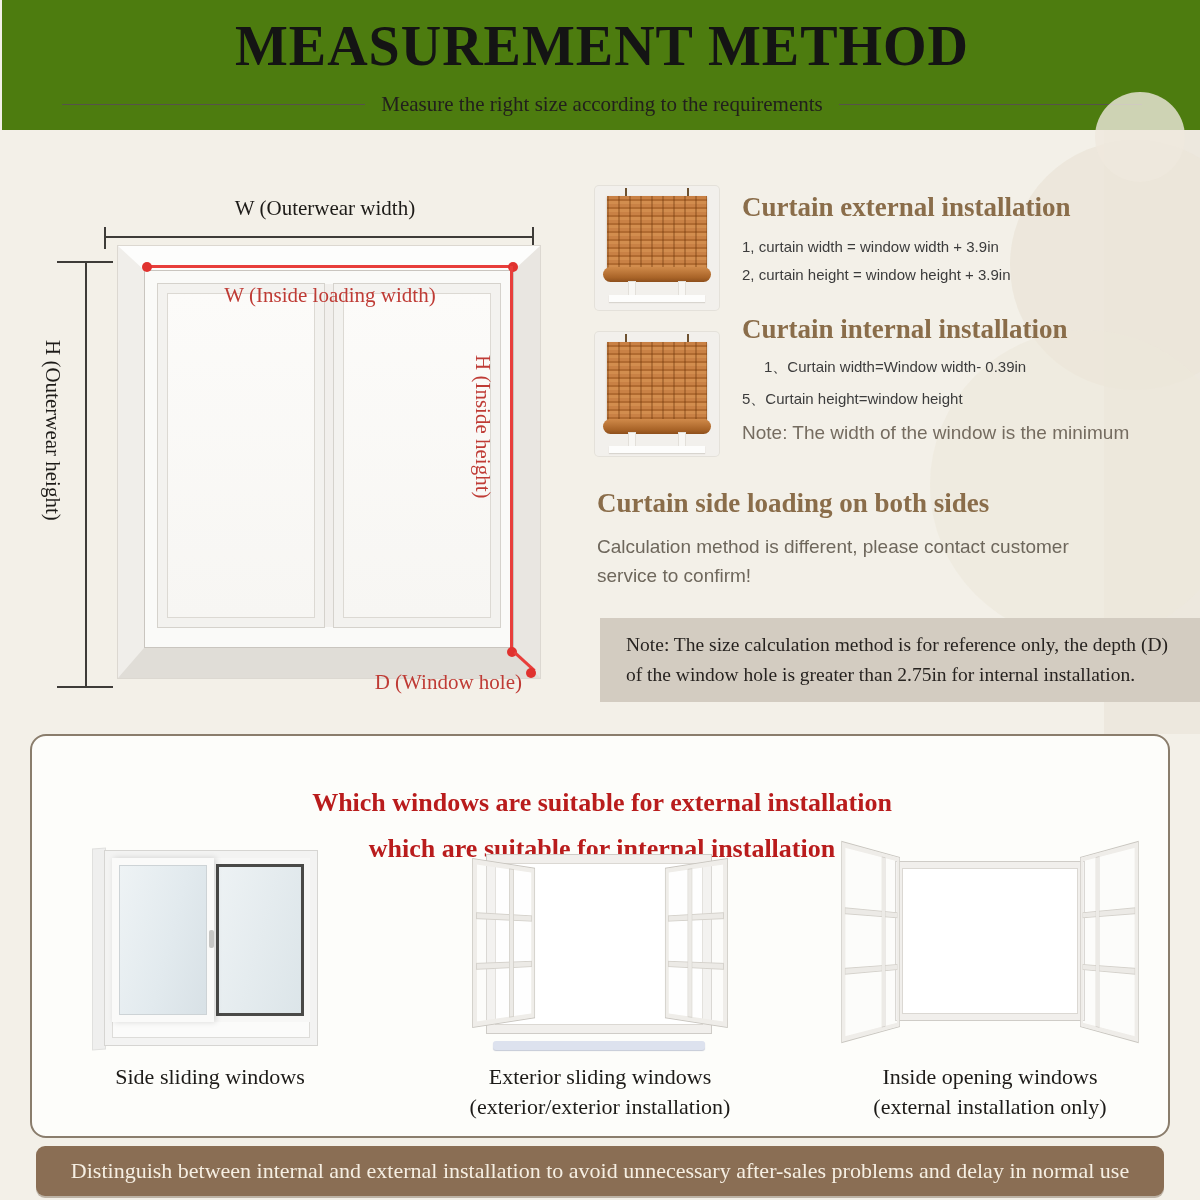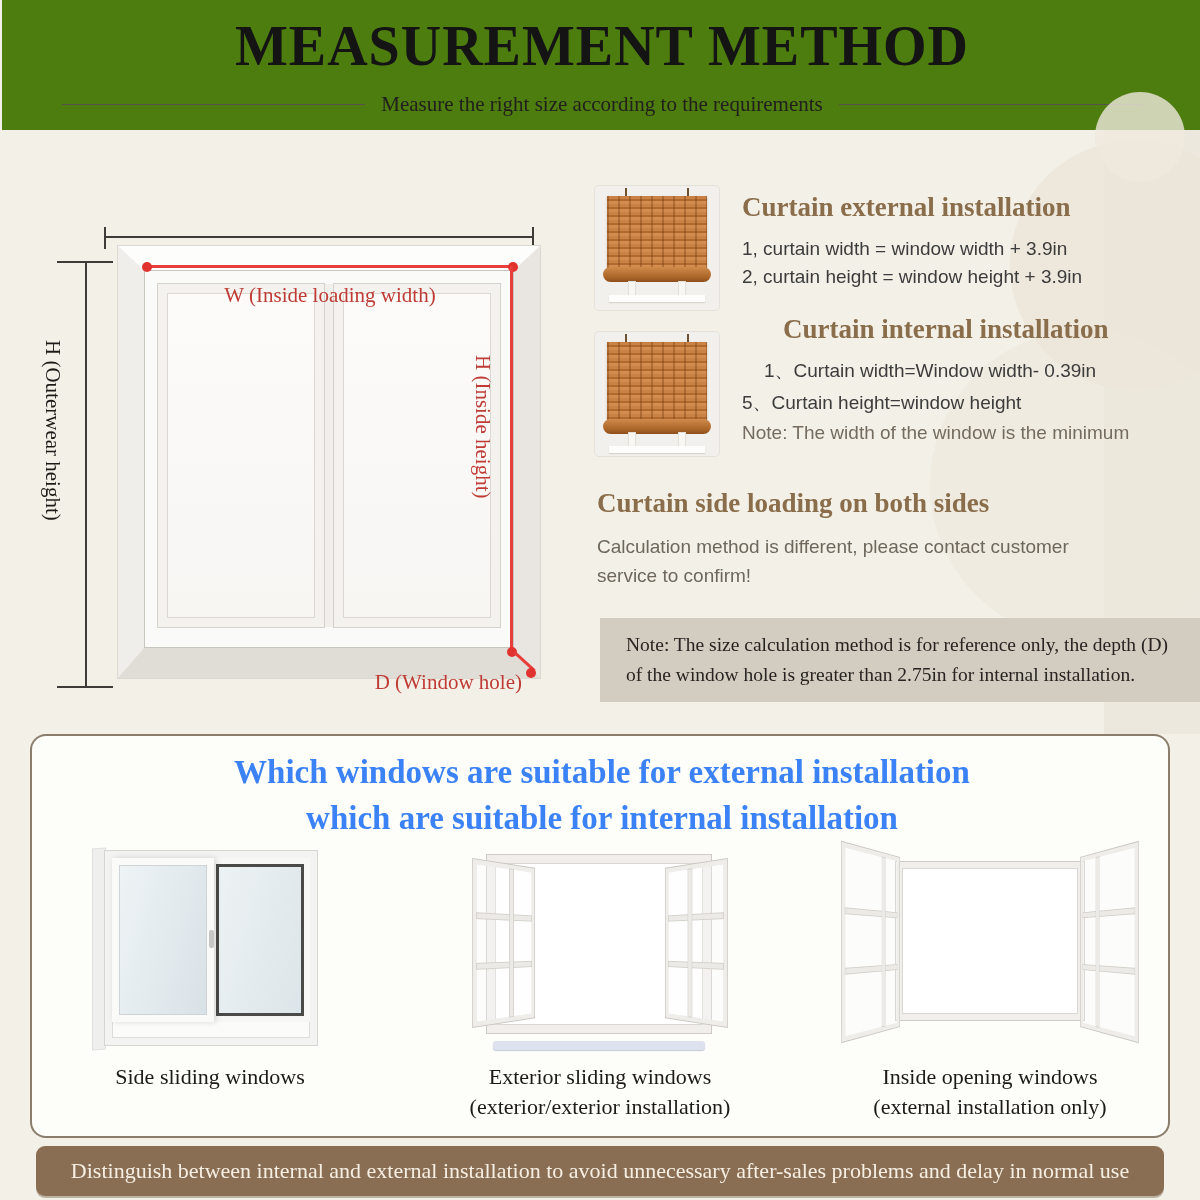--- a/index.html
+++ b/index.html
@@ -35,21 +35,21 @@
               padding:13px 13px 20px 13px; display:flex; }
   .pane { flex:1; border:9px solid #f3f2ef; box-shadow:0 0 0 1px #d5d2cc, inset 0 0 0 1px #dcd9d3;
           background:linear-gradient(180deg,#fcfbf9 0%,#f7f6f3 100%); }
   .mullion { width:10px; background:#f1efec; border-left:1px solid #d5d2cc; border-right:1px solid #d5d2cc; }
   .red-line { position:absolute; background:#e83e3b; }
   .red-dot { position:absolute; width:10px; height:10px; border-radius:50%; background:#e0322f; }
   .red-label { position:absolute; font-size:21px; color:#bf3b35; }
 
   
   .brown-heading { position:absolute; font-size:27px; font-weight:bold; color:#8a6d4a; }
-  .body-line { position:absolute; font-family:"Liberation Sans", sans-serif; font-size:19px; color:#3c3c3c; }
+  .body-line { position:absolute; font-family:"Liberation Sans", sans-serif; font-size:15px; color:#3c3c3c; }
   .muted-line { position:absolute; font-family:"Liberation Sans", sans-serif; font-size:19px; color:#756c60; }
   .note-box { position:absolute; left:600px; top:618px; width:600px; min-height:84px;
               background:#d3ccc1; padding:12px 14px 12px 26px; font-size:19.5px; line-height:30px; color:#272320; }
 
   
   .thumb { position:absolute; width:124px; height:124px; background:#f2f0ec; border-radius:4px;
            box-shadow:0 0 0 1px #e4e1da; }
   .curtain { position:absolute; left:12px; top:10px; width:100px; height:74px;
      background:
        repeating-linear-gradient(90deg, rgba(110,55,12,0.35) 0 2px, rgba(0,0,0,0) 2px 11px),
@@ -59,21 +59,21 @@
   .roll { position:absolute; left:8px; top:81px; width:108px; height:15px; border-radius:8px;
           background:linear-gradient(180deg,#d08a4a 0%,#a96428 70%,#8d4f1c 100%); }
   .winhint { position:absolute; left:20px; top:96px; width:84px; height:20px; }
   .winhint .leg { position:absolute; top:0; width:6px; height:15px; background:#f8f7f4; box-shadow:0 0 0 1px #e3e0da; }
   .winhint .hbar { position:absolute; bottom:0; left:-6px; right:-6px; height:7px; background:#fdfdfc; box-shadow:0 1px 1px #d8d5cf; }
 
   
   .panel { position:absolute; left:30px; top:734px; width:1140px; height:404px;
            background:#fdfdfa; border:2px solid #8a7d6c; border-radius:16px; }
   .panel-title { position:absolute; left:0; width:1140px; text-align:center;
-                 font-size:33px; font-weight:bold; color:#3b82f6; }
+                 font-size:26px; font-weight:bold; color:#b91c1c;margin-top:34px; }
   .caption { position:absolute; text-align:center; font-size:22px; color:#1d1b18; line-height:30px; }
 
   
   .winbox { position:absolute; }
   
   .sw-edge { position:absolute; left:8px; top:4px; width:12px; height:200px; background:#efefee; transform:skewY(-5deg); box-shadow:0 0 0 1px #e0e0de; }
   .sw-frame { position:absolute; left:20px; top:6px; width:212px; height:194px; background:#fbfbfa;
               border:7px solid #f3f3f2; box-shadow:0 0 0 1px #d6d5d2, inset 0 0 0 1px #dddcd9; }
   .sw-rear { position:absolute; right:0; top:0; width:100px; height:164px; background:#f7f7f6; }
   .glass-dark { position:absolute; inset:6px; border:3px solid #4a4a48;
@@ -107,20 +107,21 @@
       <div class="subtitle">Measure the right size according to the requirements</div>
       <div class="rule"></div>
     </div>
   </div>
 
   <div class="band"></div>
   <div class="blob blob1"></div>
   <div class="blob blob2"></div>
   <div class="blob blob3"></div>
 
+  <div class="dim-label" style="left:110px; top:196px; width:430px; text-align:center;">W  (Outerwear width)</div>
   <div class="dim-line" style="left:104px; top:236px; width:430px; height:2px;"></div>
   <div class="dim-line" style="left:104px; top:227px; width:2px; height:22px;"></div>
   <div class="dim-line" style="left:532px; top:227px; width:2px; height:22px;"></div>
 
   <div class="dim-label vtext" style="left:40px; top:340px; height:230px;">H  (Outerwear height)</div>
   <div class="dim-line" style="left:85px; top:262px; width:2px; height:426px;"></div>
   <div class="dim-line" style="left:57px; top:261px; width:56px; height:2px;"></div>
   <div class="dim-line" style="left:57px; top:686px; width:56px; height:2px;"></div>
 
   <div class="hole">
@@ -163,21 +164,21 @@
     <div class="curtain" style="height:80px;"></div>
     <div class="hook" style="left:30px;"></div>
     <div class="hook" style="right:30px;"></div>
     <div class="roll" style="top:87px;"></div>
     <div class="winhint" style="top:101px;">
       <div class="leg" style="left:14px;"></div>
       <div class="leg" style="right:14px;"></div>
       <div class="hbar"></div>
     </div>
   </div>
-  <div class="brown-heading" style="left:742px; top:314px;margin-left:41px;">Curtain internal installation</div>
+  <div class="brown-heading" style="left:742px; top:314px;">Curtain internal installation</div>
   <div class="body-line" style="left:764px; top:358px;">1、Curtain width=Window width- 0.39in</div>
   <div class="body-line" style="left:742px; top:390px;">5、Curtain height=window height</div>
   <div class="muted-line" style="left:742px; top:422px;">Note: The width of the window is the minimum</div>
 
   <div class="brown-heading" style="left:597px; top:488px;">Curtain side loading on both sides</div>
   <div class="muted-line" style="left:597px; top:532px; width:520px; line-height:29px; color:#6e675c;">Calculation method is different, please contact customer service to confirm!</div>
 
   <div class="note-box">Note: The size calculation method is for reference only, the depth (D) of the window hole is greater than 2.75in for internal installation.</div>
 
   <div class="panel">

